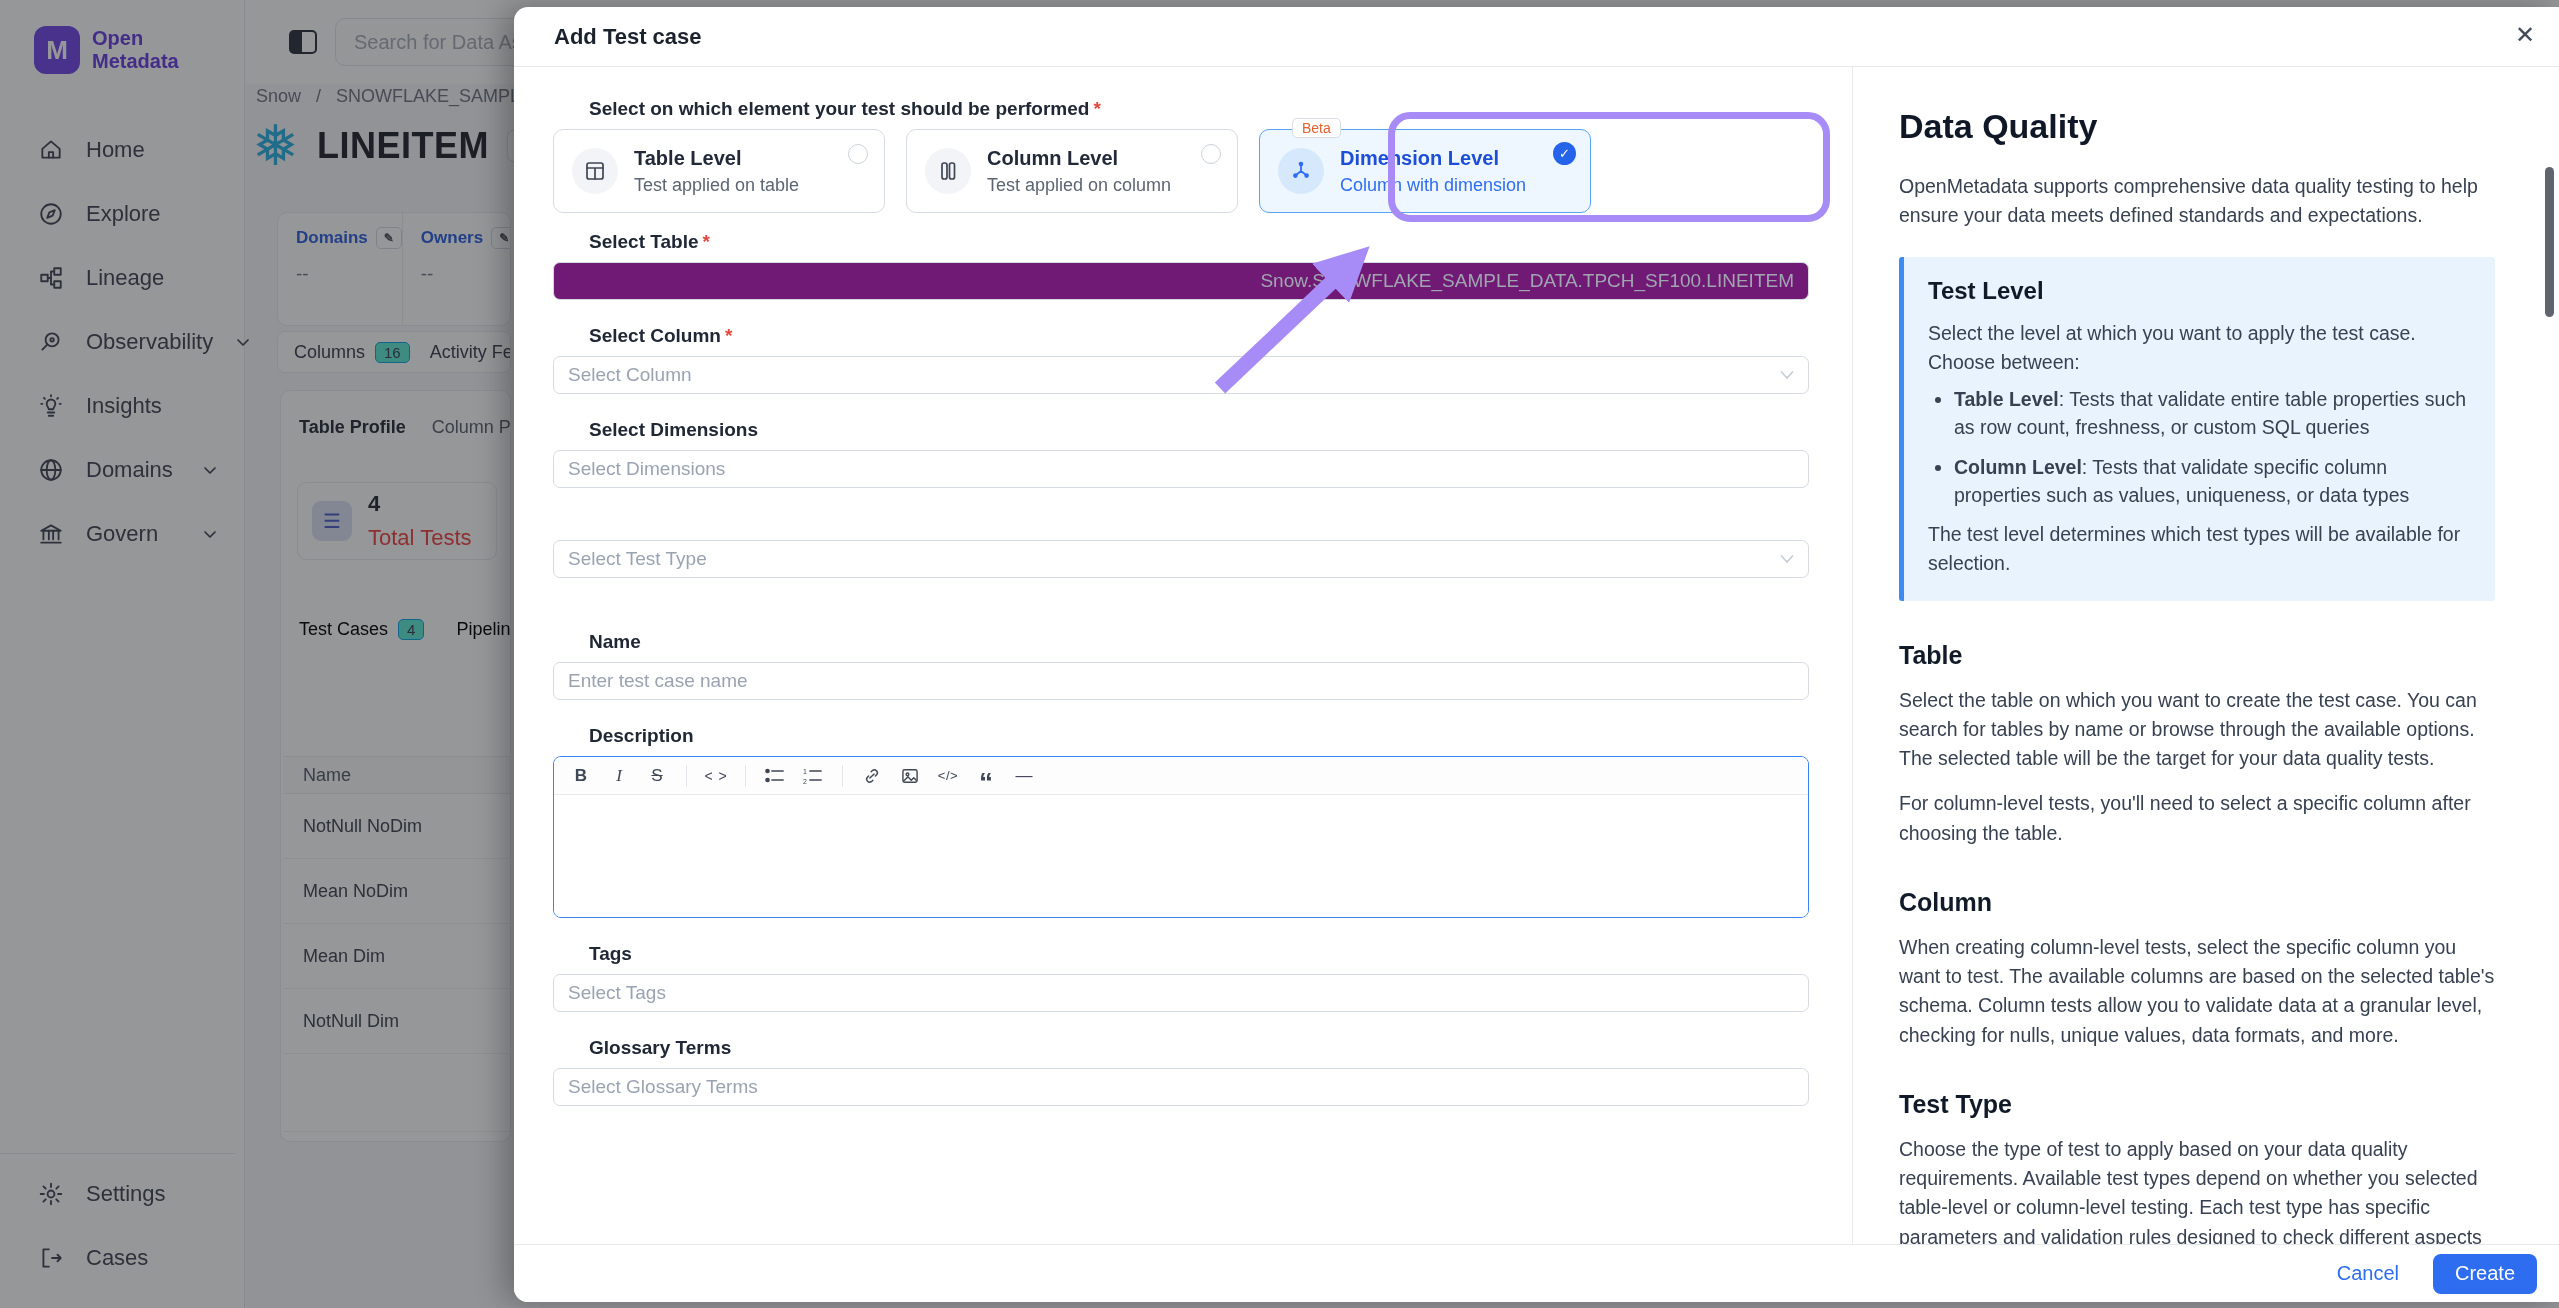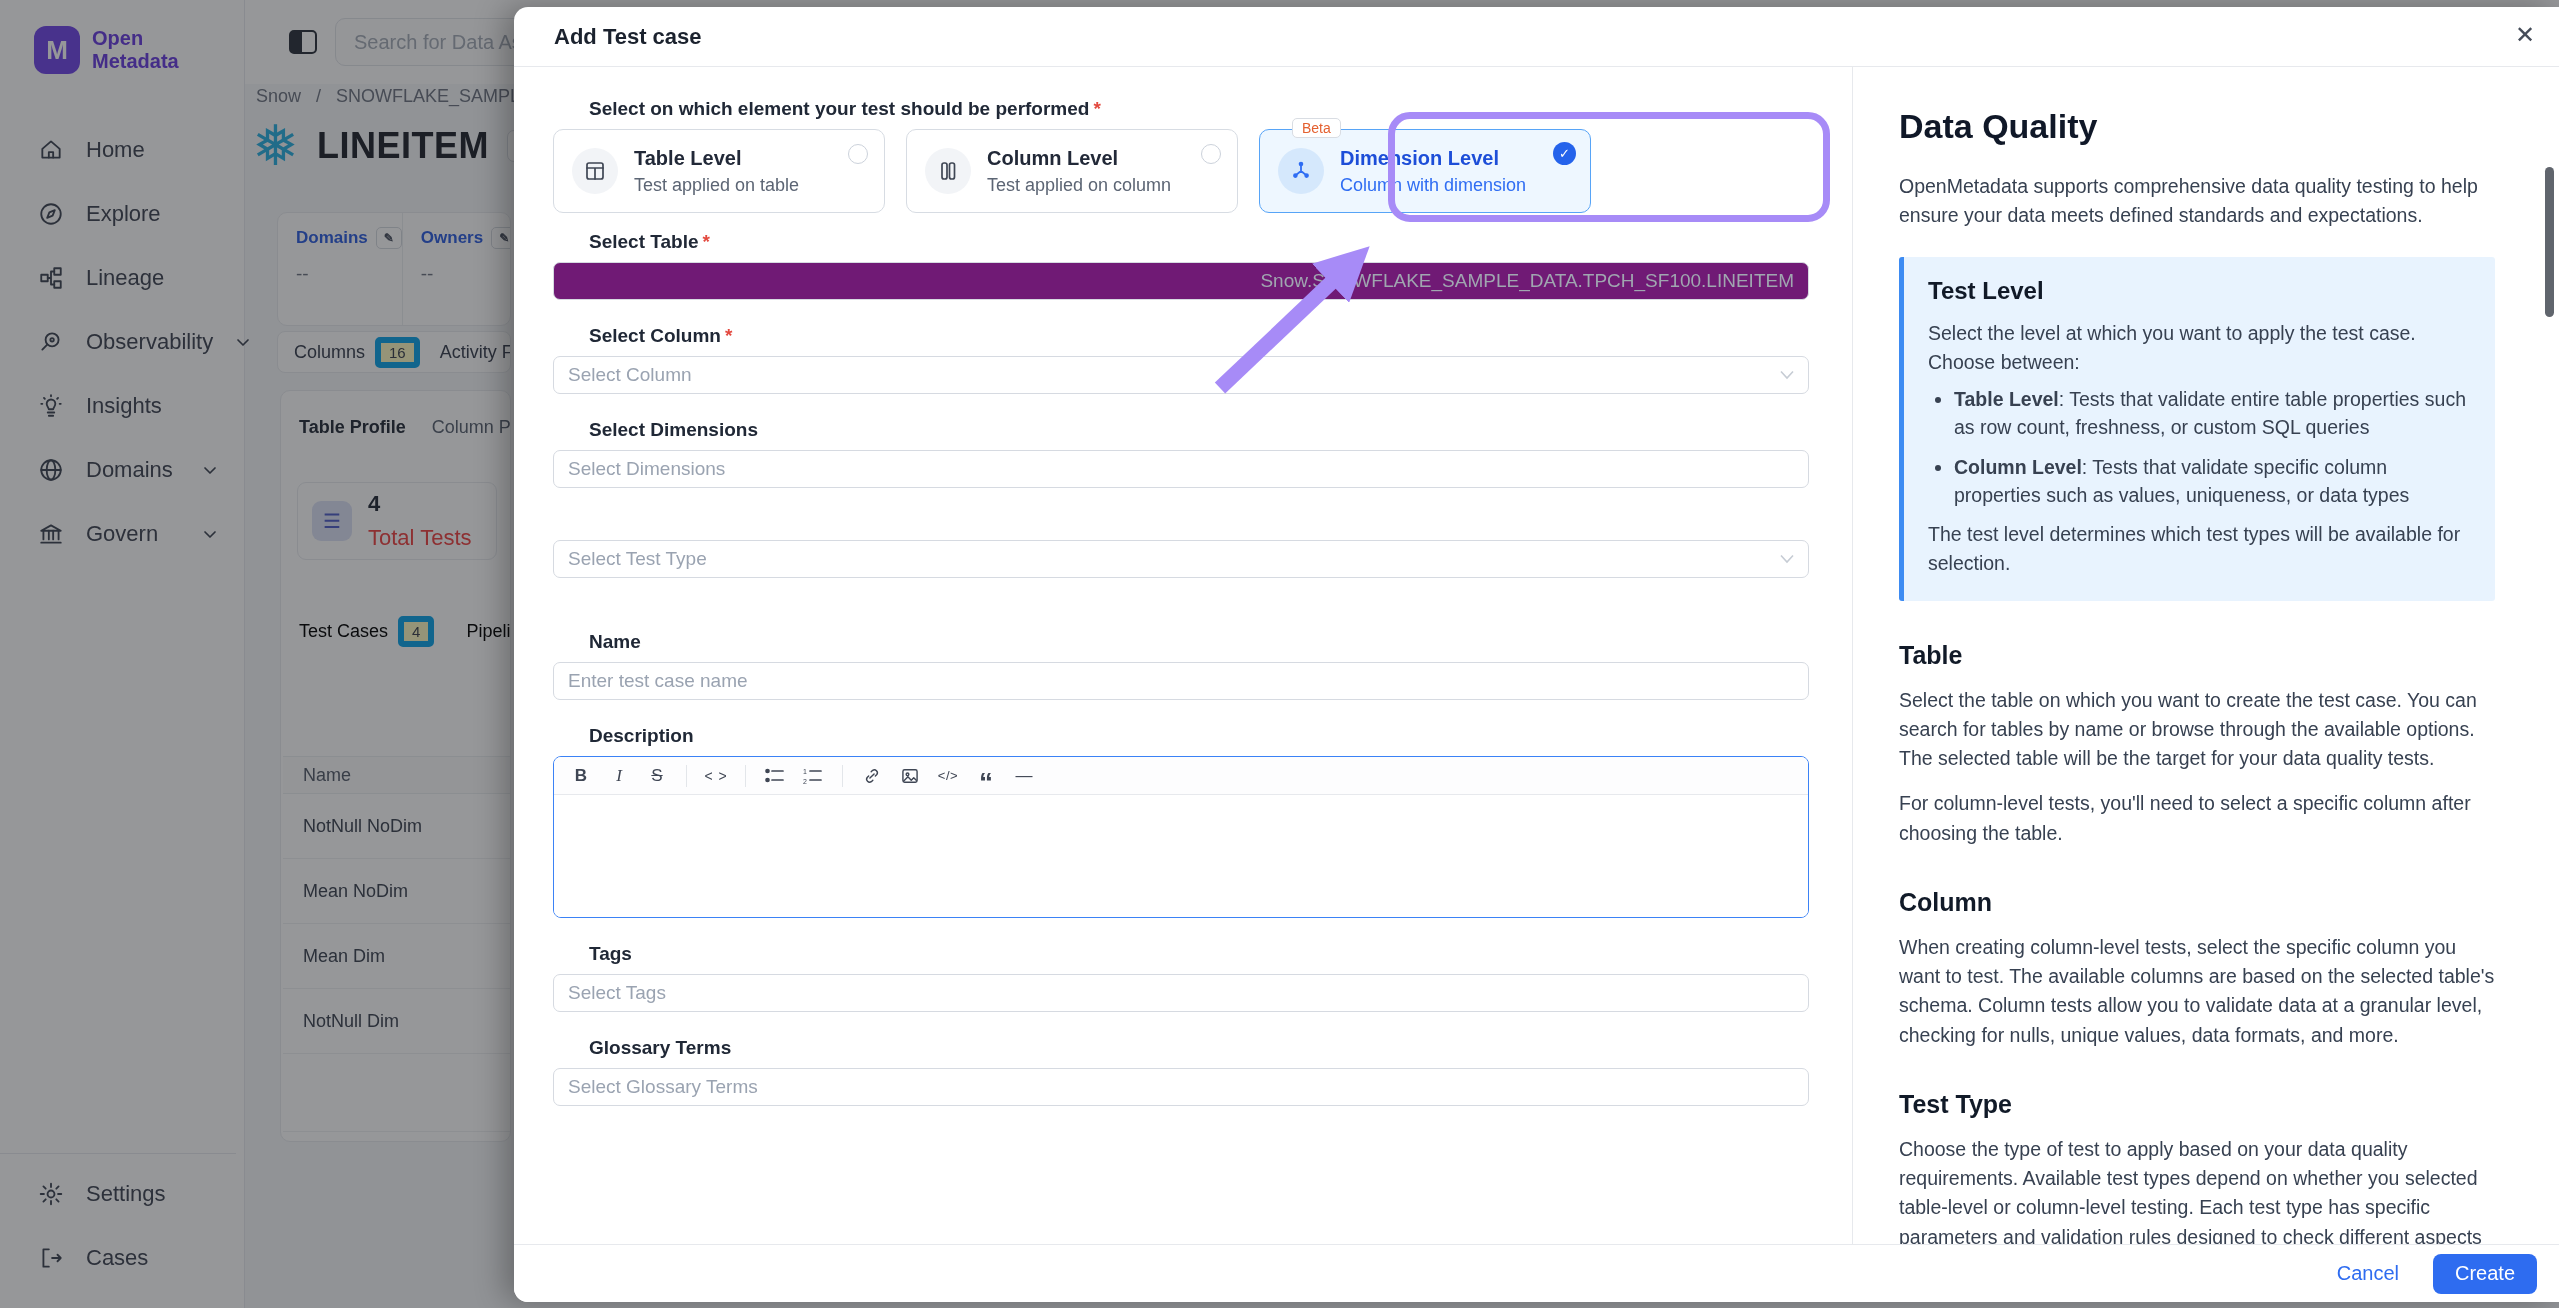--- a/index.html
+++ b/index.html
@@ -37,21 +37,21 @@
   .sum-card{position:absolute;left:277px;top:212px;width:234px;height:114px;background:#fff;border:1px solid #e9ebef;border-radius:10px;
             display:flex;overflow:hidden;}
   .sum-col{flex:1;padding:14px 0 0 18px;}
   .sum-col + .sum-col{border-left:1px solid #eceef1;}
   .sum-head{display:flex;align-items:center;gap:8px;color:#2f5fe0;font-size:17px;font-weight:bold;}
   .edit-chip{width:26px;height:22px;border:1px solid #d6dae0;border-radius:5px;background:#fff;color:#4a5160;
              font-size:12px;display:flex;align-items:center;justify-content:center;}
   .sum-val{margin-top:14px;color:#6f7683;font-size:19px;}
   .tabs-card{position:absolute;left:277px;top:331px;width:234px;height:42px;background:#fff;border:1px solid #e9ebef;border-radius:8px;
              display:flex;align-items:center;gap:20px;padding:0 16px;white-space:nowrap;overflow:hidden;font-size:18px;color:#3a4150;}
-  .chip{border:6px solid #0ea5e9;border-radius:5px;background:#fef9c3;padding:1px 8px;font-size:15px;color:#3c434f;}
+  .chip{border:1px solid #0ea5e9;border-radius:5px;background:#5eead4;padding:1px 8px;font-size:15px;color:#3c434f;}
   .main-panel{position:absolute;left:280px;top:390px;width:231px;height:752px;background:#fff;border:1px solid #e9ebef;border-radius:10px;overflow:hidden;}
   .ptabs{display:flex;gap:26px;margin:26px 0 0 18px;font-size:18px;white-space:nowrap;}
   .ptab-a{color:#262d3a;font-weight:bold;}
   .ptab-b{color:#5a6372;}
   .stat-card{margin:44px 0 0 16px;width:200px;height:78px;border:1px solid #e9ebef;border-radius:9px;display:flex;align-items:center;gap:16px;padding:0 14px;}
   .stat-ic{width:40px;height:40px;border-radius:9px;background:#dde2f6;color:#5160c8;font-size:20px;display:flex;align-items:center;justify-content:center;}
   .stat-num{font-size:22px;font-weight:bold;color:#242b38;}
   .stat-lbl{font-size:22px;color:#ef4444;margin-top:8px;}
   .itabs{display:flex;align-items:center;gap:16px;margin:56px 0 0 18px;font-size:18px;white-space:nowrap;}
   .itab{display:flex;gap:10px;align-items:center;}

